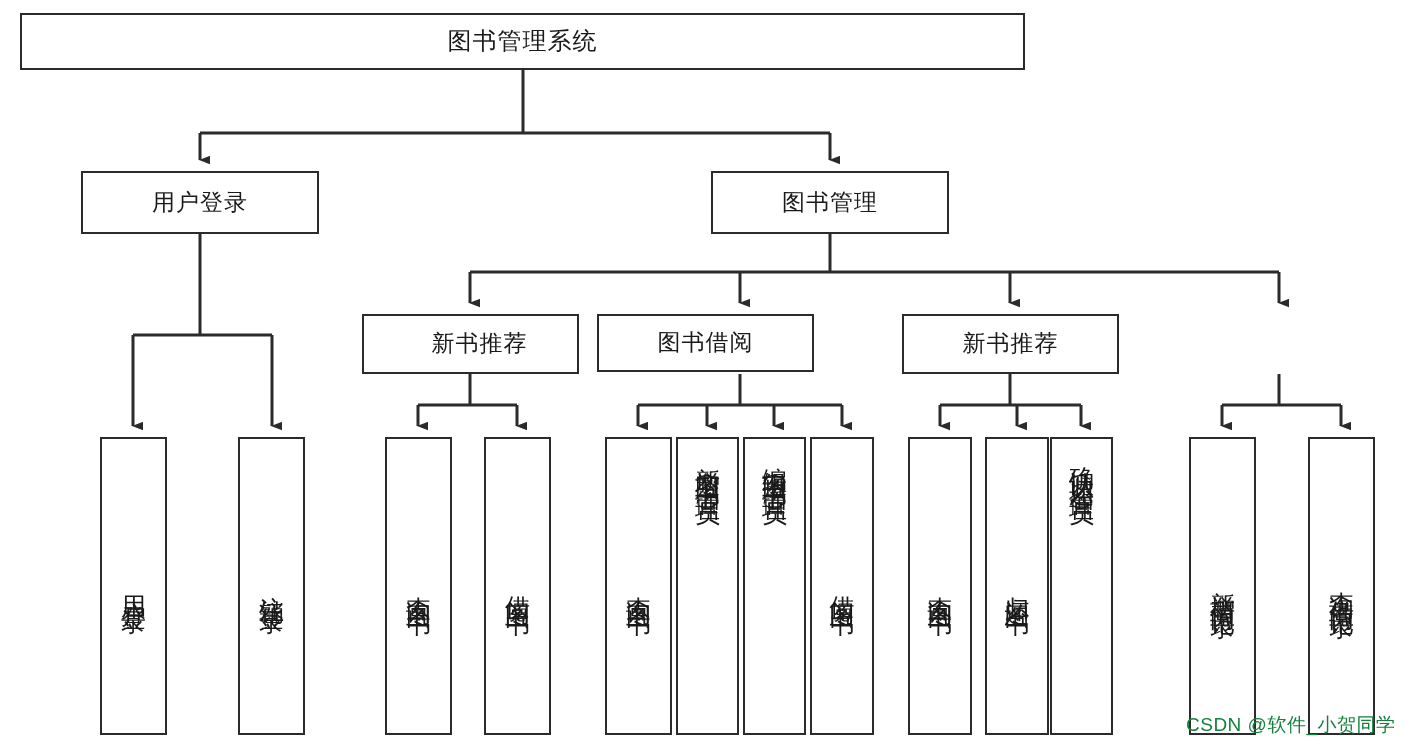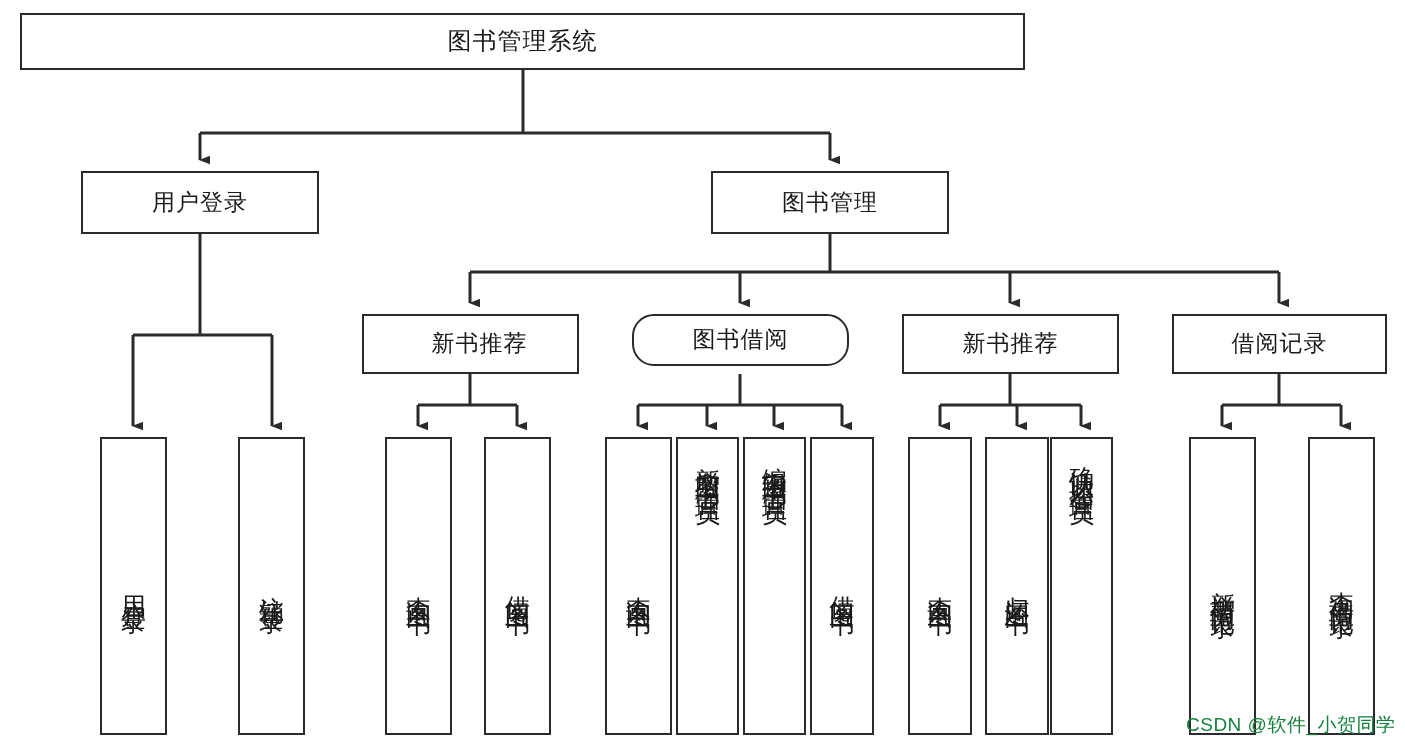--- a/index.html
+++ b/index.html
@@ -144,29 +144,26 @@
   <div class="node horiz" style="left:81px; top:171px; width:238px; height:63px;">
     <span class="node-label">用户登录</span>
   </div>
   <div class="node horiz" style="left:711px; top:171px; width:238px; height:63px;">
     <span class="node-label">图书管理</span>
   </div>
 
   <div class="node horiz" style="left:362px; top:314px; width:217px; height:60px;padding-left:18px;">
     <span class="node-label">新书推荐</span>
   </div>
-  <div class="node horiz" style="left:632px; top:314px; width:217px; height:52px;border-radius:22px;">
+  <div class="node horiz" style="left:597px; top:314px; width:217px; height:58px;">
     <span class="node-label">图书借阅</span>
   </div>
   <div class="node horiz" style="left:902px; top:314px; width:217px; height:60px;">
     <span class="node-label">新书推荐</span>
   </div>
-  <div class="node horiz" style="left:1172px; top:314px; width:215px; height:60px;">
-    <span class="node-label">借阅记录</span>
-  </div>
 
   <div class="node leaf centered" style="left:100px; top:437px; width:67px; height:298px;">
     <span class="node-label">用户登录</span>
   </div>
   <div class="node leaf centered" style="left:238px; top:437px; width:67px; height:298px;">
     <span class="node-label">注销登录</span>
   </div>
 
   <div class="node leaf centered" style="left:385px; top:437px; width:67px; height:298px;">
     <span class="node-label">查询图书</span>

